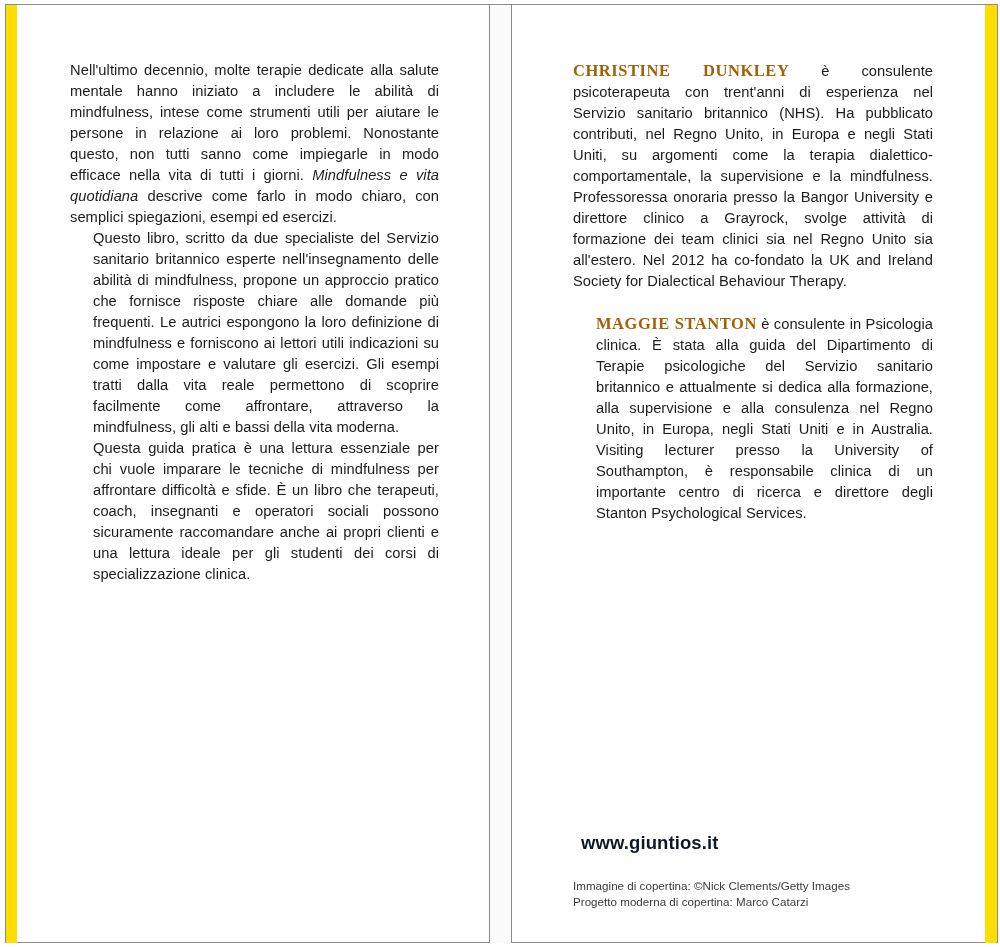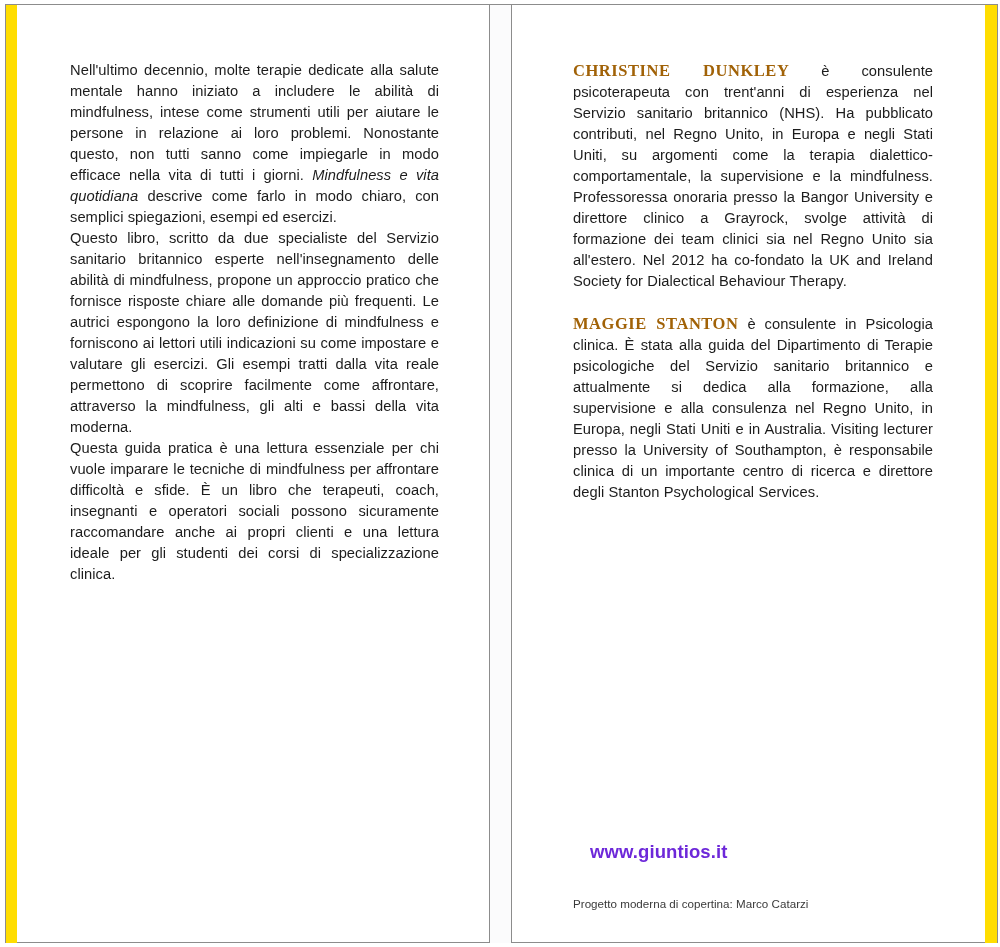--- a/index.html
+++ b/index.html
@@ -69,21 +69,21 @@
     margin: 0;
     font-size: 14.7px;
     line-height: 21.0px;
     color: #1c1c1c;
     text-align: justify;
     text-justify: inter-word;
     letter-spacing: 0.05px;
     word-spacing: 0.1px;
     hyphens: none;
   }
-  .flap-copy + .flap-copy { margin-top: 0; }
+  .flap-copy + .flap-copy { margin-top: 0; margin-left: 23px; }
 
   .italic { font-style: italic; }
 
   
   .author-name {
     font-family: "Liberation Serif", serif;
     font-weight: 700;
     font-size: 16.5px;
     letter-spacing: 0.55px;
     color: #a16207;
@@ -93,24 +93,24 @@
   .bio-block.second { margin-top: 21px; }
 
   
   .footer {
     position: absolute;
     left: 573px;
     top: 824px;
     width: 370px;
   }
   .site-url {
-    margin: 17px;
+    margin: 8px;
     font-size: 18.5px;
     font-weight: 700;
-    color: #6d28d9;
+    color: #0f172a;
     letter-spacing: 0.1px;
   }
   .credits {
     margin: 0;
     padding-top: 16px;
   }
   .credit-line {
     margin: 0;
     font-size: 11.6px;
     line-height: 16.2px;
@@ -148,17 +148,18 @@
 
     <p class="flap-copy bio-block"><span class="author-name">CHRISTINE DUNKLEY</span><span> è consulente psicoterapeuta con trent'anni di esperienza nel Servizio sanitario britannico (NHS). Ha pubblicato contributi, nel Regno Unito, in Europa e negli Stati Uniti, su argomenti come la terapia dialettico-comportamentale, la supervisione e la mindfulness. Professoressa onoraria presso la Bangor University e direttore clinico a Grayrock, svolge attività di formazione dei team clinici sia nel Regno Unito sia all'estero. Nel 2012 ha co-fondato la UK and Ireland Society for Dialectical Behaviour Therapy.</span></p>
 
     <p class="flap-copy bio-block second"><span class="author-name">MAGGIE STANTON</span><span> è consulente in Psicologia clinica. È stata alla guida del Dipartimento di Terapie psicologiche del Servizio sanitario britannico e attualmente si dedica alla formazione, alla supervisione e alla consulenza nel Regno Unito, in Europa, negli Stati Uniti e in Australia. Visiting lecturer presso la University of Southampton, è responsabile clinica di un importante centro di ricerca e direttore degli Stanton Psychological Services.</span></p>
 
   </div>
 
   <div class="footer">
     <p class="site-url">www.giuntios.it</p>
     <div class="credits">
+      <p class="credit-line">Immagine di copertina: ©Nick Clements/Getty Images</p>
       <p class="credit-line">Progetto moderna di copertina: Marco Catarzi</p>
     </div>
   </div>
 
 </div>
 
 </body></html>

